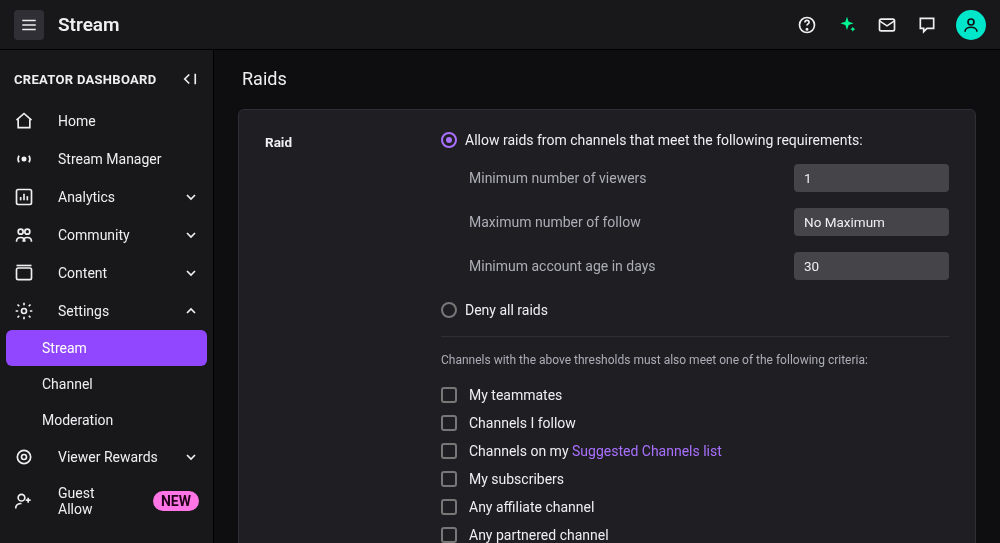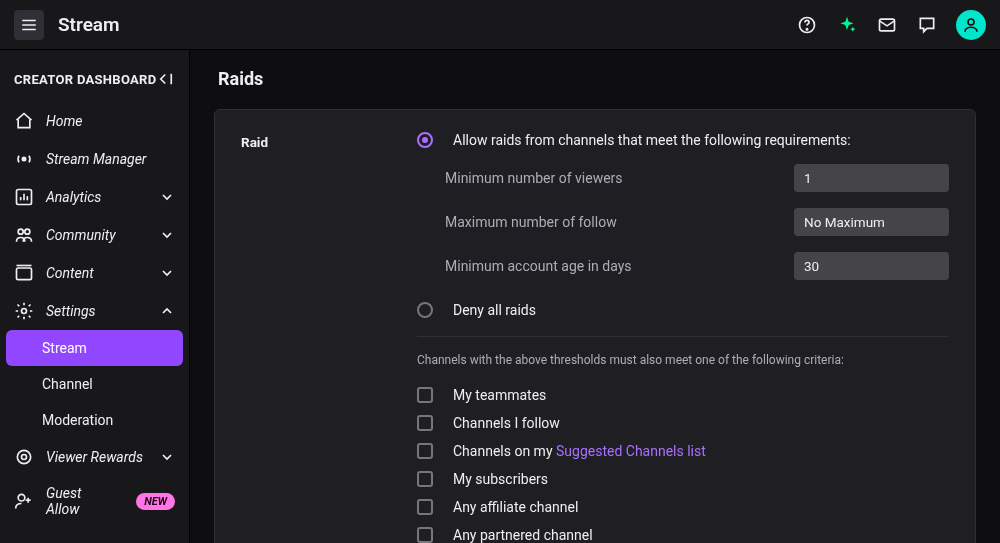--- a/index.html
+++ b/index.html
@@ -53,93 +53,92 @@
     width: 30px; height: 30px; border-radius: 50%;
     background: #00e6cb;
     display:flex; align-items:center; justify-content:center;
     color: #0e0e10;
     cursor: pointer;
   }
 
   
   .layout { display: flex; height: calc(543px - 50px); }
   .sidebar {
-    width: 190px;
+    width: 214px;
     background: var(--bg-1);
     border-right: 1px solid #000;
     padding: 10px 0 0 0;
     overflow-y: auto;
   }
   .sidebar-header {
     display: flex; align-items: center; justify-content: space-between;
     padding: 10px 14px 14px 14px;
   }
   .sidebar-header-title { font-size: 13px; font-weight: 700; letter-spacing: 0.3px; }
 
   .nav-item {
-    display: flex; align-items: center; gap: 12px;
+    display: flex; align-items: center; gap: 24px;
     padding: 9px 14px;
     font-size: 14px;
     cursor: pointer;
     color: var(--text);
     position: relative;
-    font-style: italic;
   }
   .nav-item .label { flex: 1; }
   .nav-item .chev { color: var(--text); }
   .nav-icon { width: 20px; height: 20px; display:flex; align-items:center; justify-content:center; color: var(--text); flex-shrink:0; }
 
   .subnav { padding-left: 30px; }
   .subnav .sub-item {
     padding: 10px 14px 10px 12px;
     font-size: 14px;
     cursor: pointer;
     border-radius: 6px;
     margin: 0 6px 0 0;
   }
   .subnav .sub-item.active {
     background: var(--purple);
     color: #fff;
     margin-left: -24px;
     padding-left: 36px;
   }
   .badge-new {
-    font-size: 11px; font-weight: 700;
+    font-size: 14px; font-weight: 700;
     background: var(--pink);
     color: #23001a;
     padding: 2px 8px;
     border-radius: 10px;
     margin-left: 6px;
   }
 
   
   .main {
     flex: 1;
     overflow-y: auto;
     padding: 18px 24px 24px 24px;
   }
-  .page-title { font-size: 18px; font-weight: 700; margin: 0 0 20px 4px; }
+  .page-title { font-size: 18px; font-weight: 400; margin: 0 0 20px 4px; }
 
   .card {
     background: var(--panel);
     border: 1px solid var(--border);
     border-radius: 6px;
     padding: 22px 26px;
   }
   .card-row { display: flex; }
   .card-label {
     width: 176px;
     font-size: 13.5px;
     font-weight: 700;
     padding-top: 2px;
   }
   .card-body { flex: 1; }
 
   .radio-row {
-    display: flex; align-items: center; gap: 20px;
+    display: flex; align-items: center; gap: 8px;
     font-size: 14px;
   }
   .radio {
     width: 16px; height: 16px; border-radius: 50%;
     border: 2px solid #777;
     position: relative;
     cursor: pointer;
     flex-shrink:0;
   }
   .radio.selected { border-color: var(--purple-light); }
@@ -162,21 +161,21 @@
     padding: 6px 10px;
     border-radius: 4px;
   }
 
   .radio-row.second { margin-top: 22px; }
 
   .divider { height: 1px; background: var(--border); margin: 18px 0 16px 0; }
 
   .criteria-text { color: var(--text-muted); font-size: 12px; margin-bottom: 14px; }
 
-  .check-row { display: flex; align-items: center; gap: 20px; padding: 6px 0; font-size: 14px; }
+  .check-row { display: flex; align-items: center; gap: 12px; padding: 6px 0; font-size: 14px; }
   .checkbox {
     width: 16px; height: 16px;
     border: 2px solid #777;
     border-radius: 3px;
     cursor: pointer;
     flex-shrink:0;
   }
   .link { color: var(--purple-light); cursor: pointer; }
 
   svg { display:block; }

